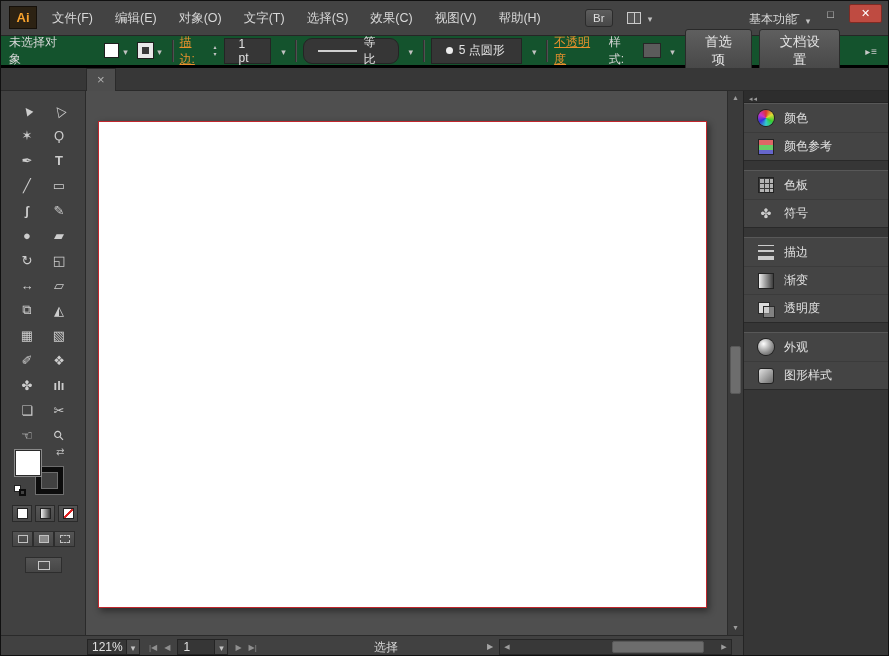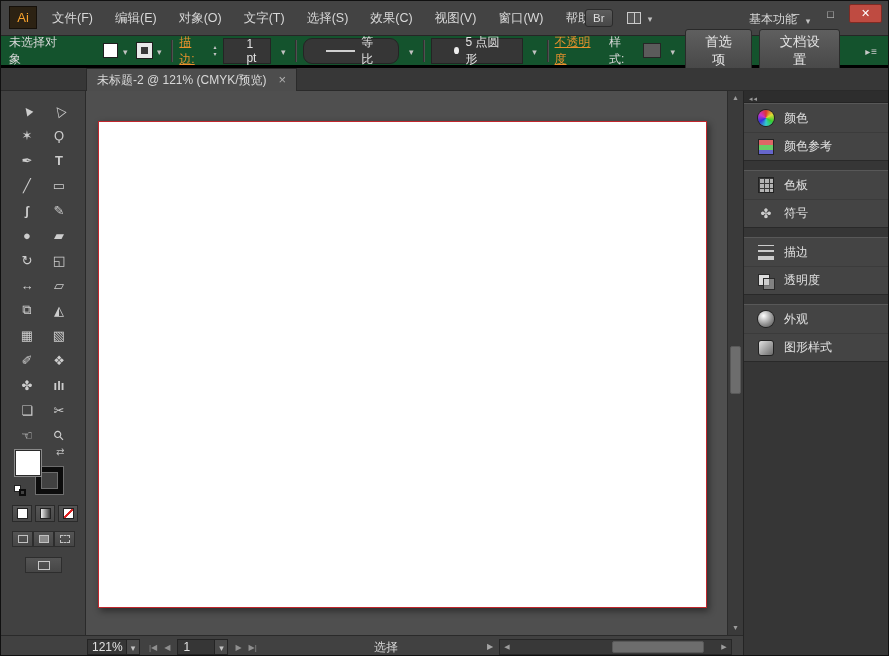--- a/index.html
+++ b/index.html
@@ -3,21 +3,21 @@
 <meta charset="utf-8">
 <style>
   html,body{margin:0;padding:0;}
   #app{position:relative;width:889px;height:656px;background:#3f3f3f;border:1px solid #101010;box-sizing:border-box;overflow:hidden;
        font-family:"Liberation Sans","DejaVu Sans",sans-serif;color:#d6d6d6;font-size:12px;-webkit-user-select:none;}
   #app *{box-sizing:border-box;}
 
   
   .menubar{position:absolute;left:0;top:0;width:100%;height:35px;background:#434343;border-bottom:1px solid #262626;}
   .ai-logo{position:absolute;left:8px;top:5px;width:28px;height:23px;background:#2c2213;border:1px solid #15100a;
-           color:#f7a22d;font-weight:normal;font-size:13px;line-height:21px;text-align:center;}
+           color:#f7a22d;font-weight:bold;font-size:13px;line-height:21px;text-align:center;}
   .menus{position:absolute;left:40px;top:0;height:35px;display:flex;}
   .menu{padding:0 11px;line-height:34px;color:#d8d8d8;font-size:12.5px;cursor:default;}
   .br-btn{position:absolute;left:584px;top:8px;padding:2px 7px;background:linear-gradient(#5d5d5d,#474747);
           border:1px solid #2b2b2b;border-radius:3px;color:#ddd;font-size:11.5px;}
   .arrange{position:absolute;left:626px;top:10px;display:flex;align-items:center;gap:4px;}
   .arr-ic{width:14px;height:12px;border:1px solid #c9c9c9;position:relative;background:#555;}
   .arr-ic::before{content:"";position:absolute;left:6px;top:0;width:1px;height:100%;background:#c9c9c9;}
   .workspace{position:absolute;left:700px;top:10px;display:flex;align-items:center;gap:6px;color:#d8d8d8;margin-left:48px;}
   .dd{width:10px;text-align:center;}
   .dd::before{content:"▾";font-size:9px;color:#c2c2c2;}
@@ -29,21 +29,21 @@
   .cb{position:absolute;left:0;top:35px;width:100%;height:32px;background:#14532d;border-bottom:3px solid #000000;
       display:flex;align-items:center;padding:0 8px;gap:7px;}
   .vsep{width:1px;height:22px;background:#303030;box-shadow:1px 0 0 #515151;}
   .fillsw{width:15px;height:15px;background:#fff;border:1px solid #1e1e1e;}
   .strokesw{width:15px;height:15px;border:4px solid #e9e9e9;background:#3a3a3a;box-shadow:0 0 0 1px #1e1e1e;}
   .swgrp{display:flex;align-items:center;gap:2px;}
   .orange-link{color:#e8912d;text-decoration:underline;cursor:default;}
   .spin{display:flex;flex-direction:column;gap:1px;}
   .spin i{font-style:normal;font-size:6px;line-height:6px;color:#c5c5c5;}
   .spin i.up::before{content:"▴";} .spin i.down::before{content:"▾";}
-  .field{background:#363636;border:1px solid #242424;height:26px;display:flex;align-items:center;padding:0 22px;gap:6px;color:#e3e3e3;}
+  .field{background:#363636;border:1px solid #242424;height:26px;display:flex;align-items:center;padding:0 14px;gap:6px;color:#e3e3e3;}
   .profile-line{width:46px;height:2px;background:#cfcfcf;}
   .brush-dot{width:7px;height:7px;border-radius:50%;background:#ededed;}
   .style-swatch{width:18px;height:15px;background:#5b5b5b;border:1px solid #262626;}
   .btn{background:linear-gradient(#5f5f5f,#464646);border:1px solid #2a2a2a;border-radius:3px;padding:3px 13px;color:#e4e4e4;}
   .cb-menu{margin-left:18px;margin-right:2px;color:#c9c9c9;font-size:11px;}
   .cb-menu::before{content:"▸≡";letter-spacing:1px;font-size:10px;}
 
   
   .tabstrip{position:absolute;left:0;top:67px;width:100%;height:23px;background:#373737;border-bottom:1px solid #2a2a2a;}
   .tab{position:absolute;left:85px;top:0;height:23px;display:flex;align-items:center;gap:12px;background:#4d4d4d;
@@ -141,21 +141,20 @@
   <div class="menubar">
     <div class="ai-logo">Ai</div>
     <div class="menus">
       <span class="menu">文件(F)</span>
       <span class="menu">编辑(E)</span>
       <span class="menu">对象(O)</span>
       <span class="menu">文字(T)</span>
       <span class="menu">选择(S)</span>
       <span class="menu">效果(C)</span>
       <span class="menu">视图(V)</span>
-      <span class="menu">窗口(W)</span>
       <span class="menu">帮助(H)</span>
     </div>
     <span class="br-btn">Br</span>
     <div class="arrange">
       <span class="arr-ic"></span>
       <span class="dd"></span>
     </div>
     <div class="workspace">
       <span>基本功能</span>
       <span class="dd"></span>
@@ -204,21 +203,20 @@
     <span>样式:</span>
     <span class="style-swatch"></span>
     <span class="dd"></span>
     <button class="btn">首选项</button>
     <button class="btn" style="margin-left:auto;">文档设置</button>
     <span class="cb-menu"></span>
   </div>
 
   <div class="tabstrip">
     <div class="tab">
-      <span>未标题-2 @ 121% (CMYK/预览)</span>
       <span class="tab-close">×</span>
     </div>
   </div>
 
   <div class="toolbar">
     <div class="tools">
       <div class="tool">
           <span class="tg rot-arrow">▲</span>
         </div>
       <div class="tool">
@@ -374,20 +372,24 @@
       </div>
       <div class="drow">
         <span class="dicon ic-symbols"></span>
         <span>符号</span>
       </div>
     </div>
     <div class="dgroup">
       <div class="drow">
         <span class="dicon ic-stroke"></span>
         <span>描边</span>
+      </div>
+      <div class="drow">
+        <span class="dicon ic-gradient"></span>
+        <span>渐变</span>
       </div>
       <div class="drow">
         <span class="dicon ic-transp"></span>
         <span>透明度</span>
       </div>
     </div>
     <div class="dgroup">
       <div class="drow">
         <span class="dicon ic-appearance"></span>
         <span>外观</span>

